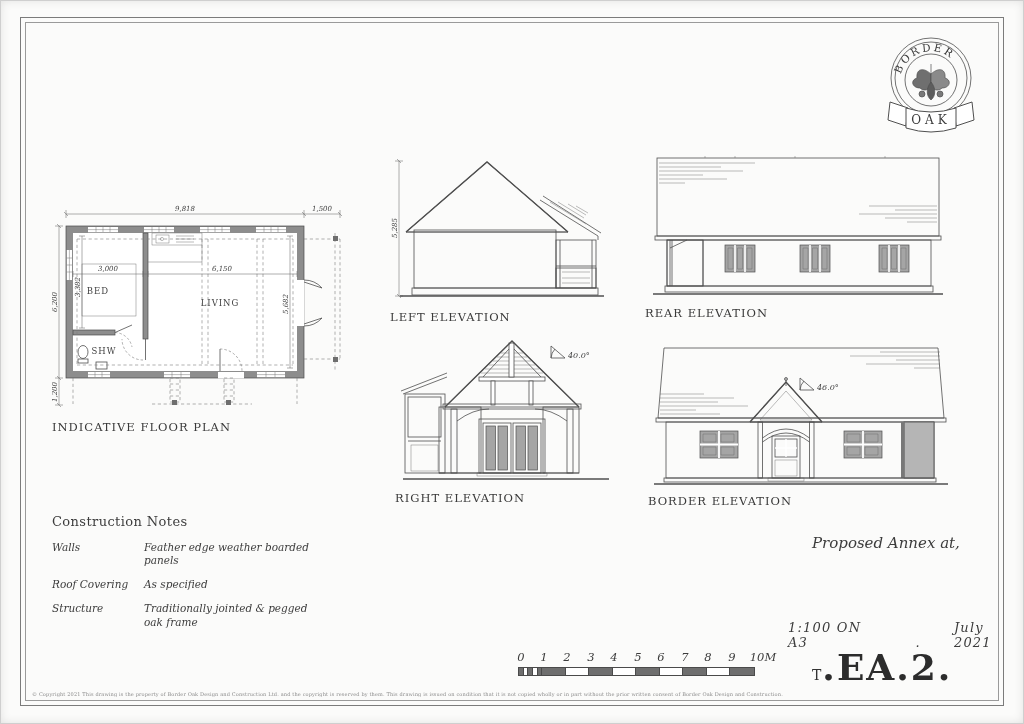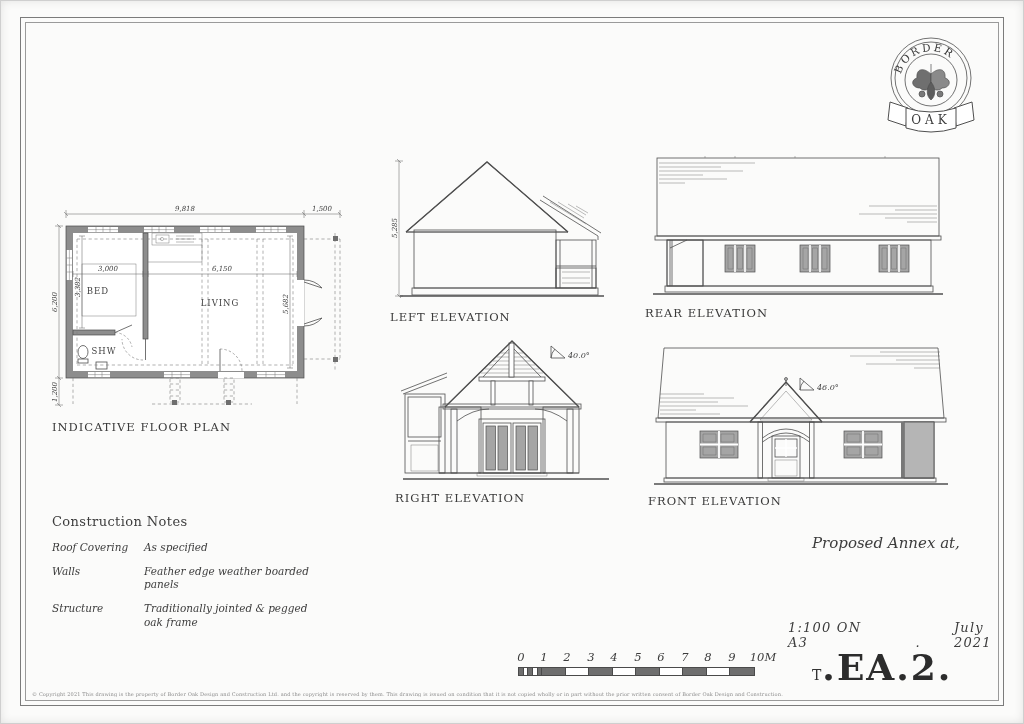--- a/index.html
+++ b/index.html
@@ -347,32 +347,32 @@
       <path d="M215 95 V122 M196 108.5 H234" stroke="#ffffff" stroke-width="1.8"></path>
       <path class="thin" d="M199 98 h13 v8 h-13 z M217 98 h13 v8 h-13 z M199 111 h13 v8 h-13 z M217 111 h13 v8 h-13 z"></path>
     </g>
 
     <path class="s" d="M152 42 L166 54 L152 54 Z M152 54 A 14 14 0 0 1 156 45" fill="#ffffff"></path>
     <text class="pt" x="169" y="54">46.0°</text>
 
     <rect x="16" y="142" width="272" height="4" fill="#dcdcdc" class="s"></rect>
     <path class="s thick" d="M6 148 H300"></path>
   </svg>
-  <figcaption class="caption">FRONT ELEVATION</figcaption>
+  <figcaption class="caption">BORDER ELEVATION</figcaption>
 </figure>
 
 <section class="notes">
   <h3>Construction Notes</h3>
   <div class="row">
+    <span>Walls</span>
+    <span class="val">Feather edge weather boarded panels</span>
+  </div>
+  <div class="row">
     <span>Roof Covering</span>
     <span class="val">As specified</span>
-  </div>
-  <div class="row">
-    <span>Walls</span>
-    <span class="val">Feather edge weather boarded panels</span>
   </div>
   <div class="row">
     <span>Structure</span>
     <span class="val">Traditionally jointed &amp; pegged oak frame</span>
   </div>
 </section>
 
 <div class="project-title">Proposed Annex at,</div>
 
 <div class="scale-date">

